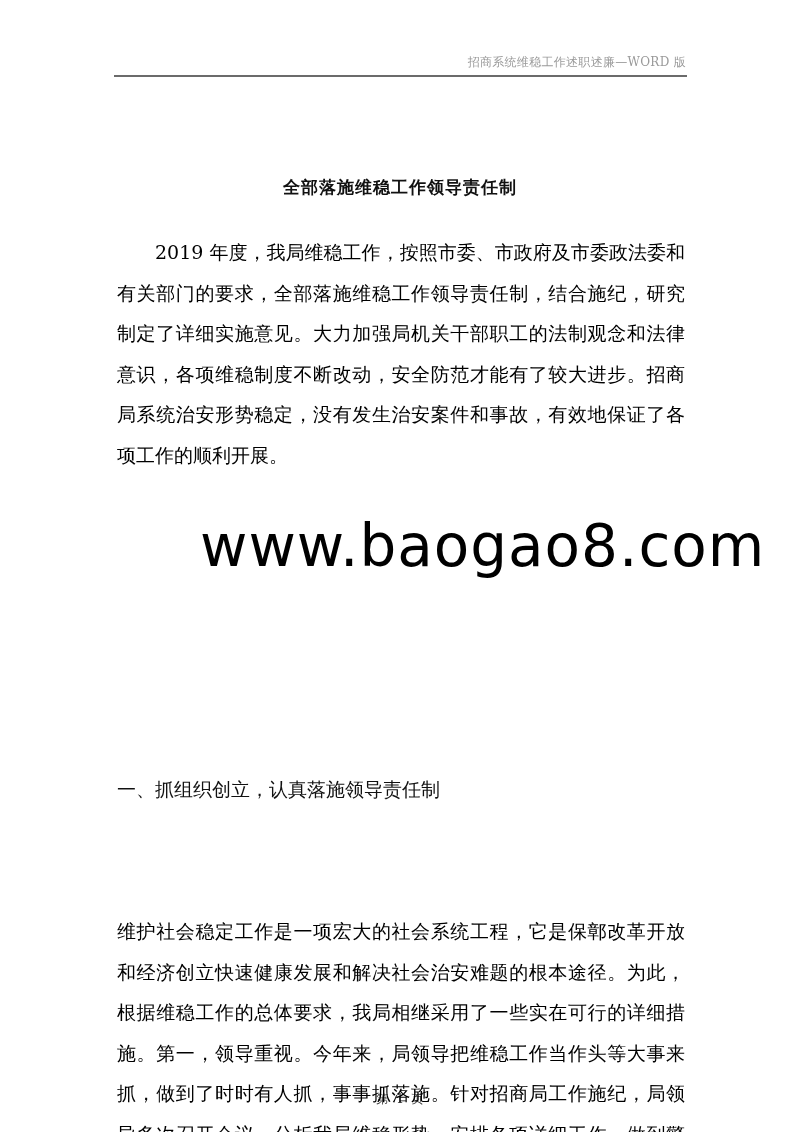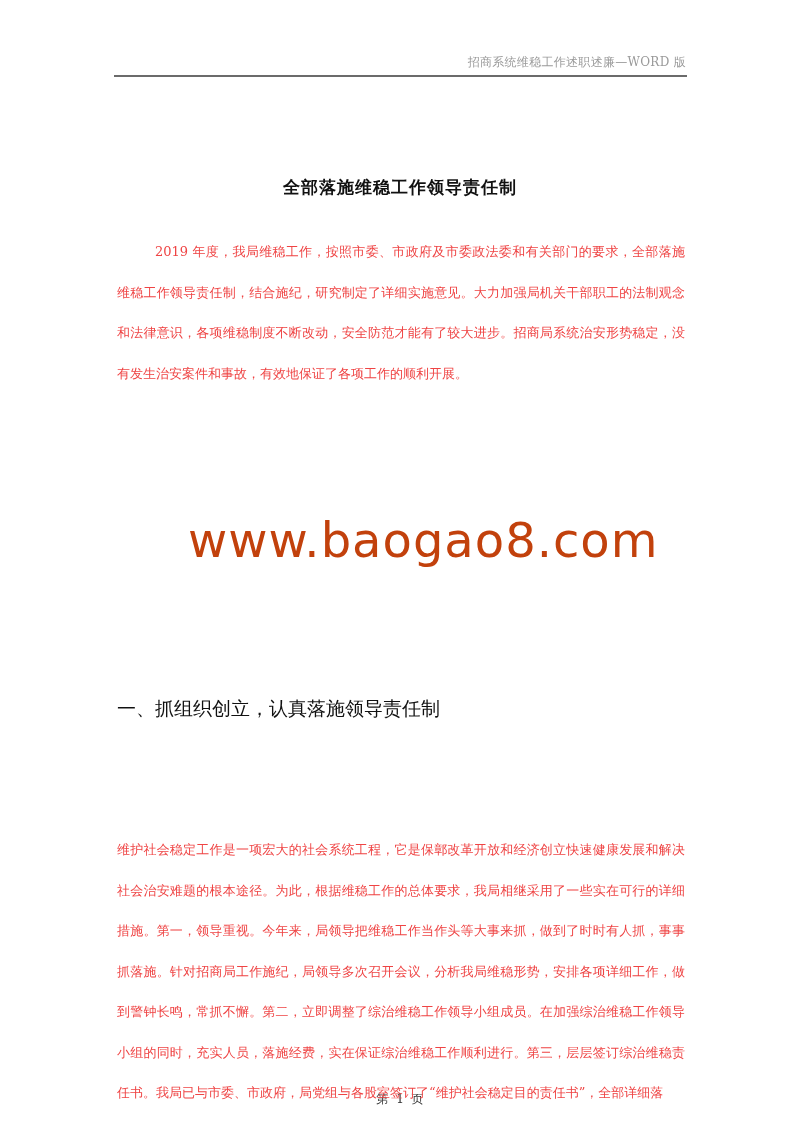--- a/index.html
+++ b/index.html
@@ -58,23 +58,23 @@
       font-family: "DejaVu Sans", "Liberation Sans", sans-serif;
       font-weight: bold;
       font-size: 17px;
       letter-spacing: 1px;
       color: #111111;
     }
     .body-text {
       position: absolute;
       left: 117px;
       width: 568px;
-      font-size: 13px;
+      font-size: 19px;
       line-height: 40.5px;
-      color: #ef4444;
+      color: #000000;
       text-align: justify;
       text-align-last: left;
       word-break: break-all;
     }
     .para-1 {
       top: 232px;
       text-indent: 38px;
     }
     .section-heading {
       position: absolute;
@@ -83,25 +83,25 @@
       font-size: 19px;
       line-height: 40px;
       color: #111111;
       white-space: nowrap;
     }
     .para-2 {
       top: 628px;
     }
     .watermark {
       position: absolute;
-      left: 188px;
+      left: 200px;
       top: 512px;
       font-family: "DejaVu Sans", "Liberation Sans", sans-serif;
-      font-size: 48px;
-      color: #c2410c;
+      font-size: 58px;
+      color: #000000;
       letter-spacing: 1px;
       z-index: 0;
       white-space: nowrap;
       pointer-events: none;
     }
     .text-layer { position: relative; z-index: 1; }
     .page-footer {
       position: absolute;
       left: 0;
       right: 0;

